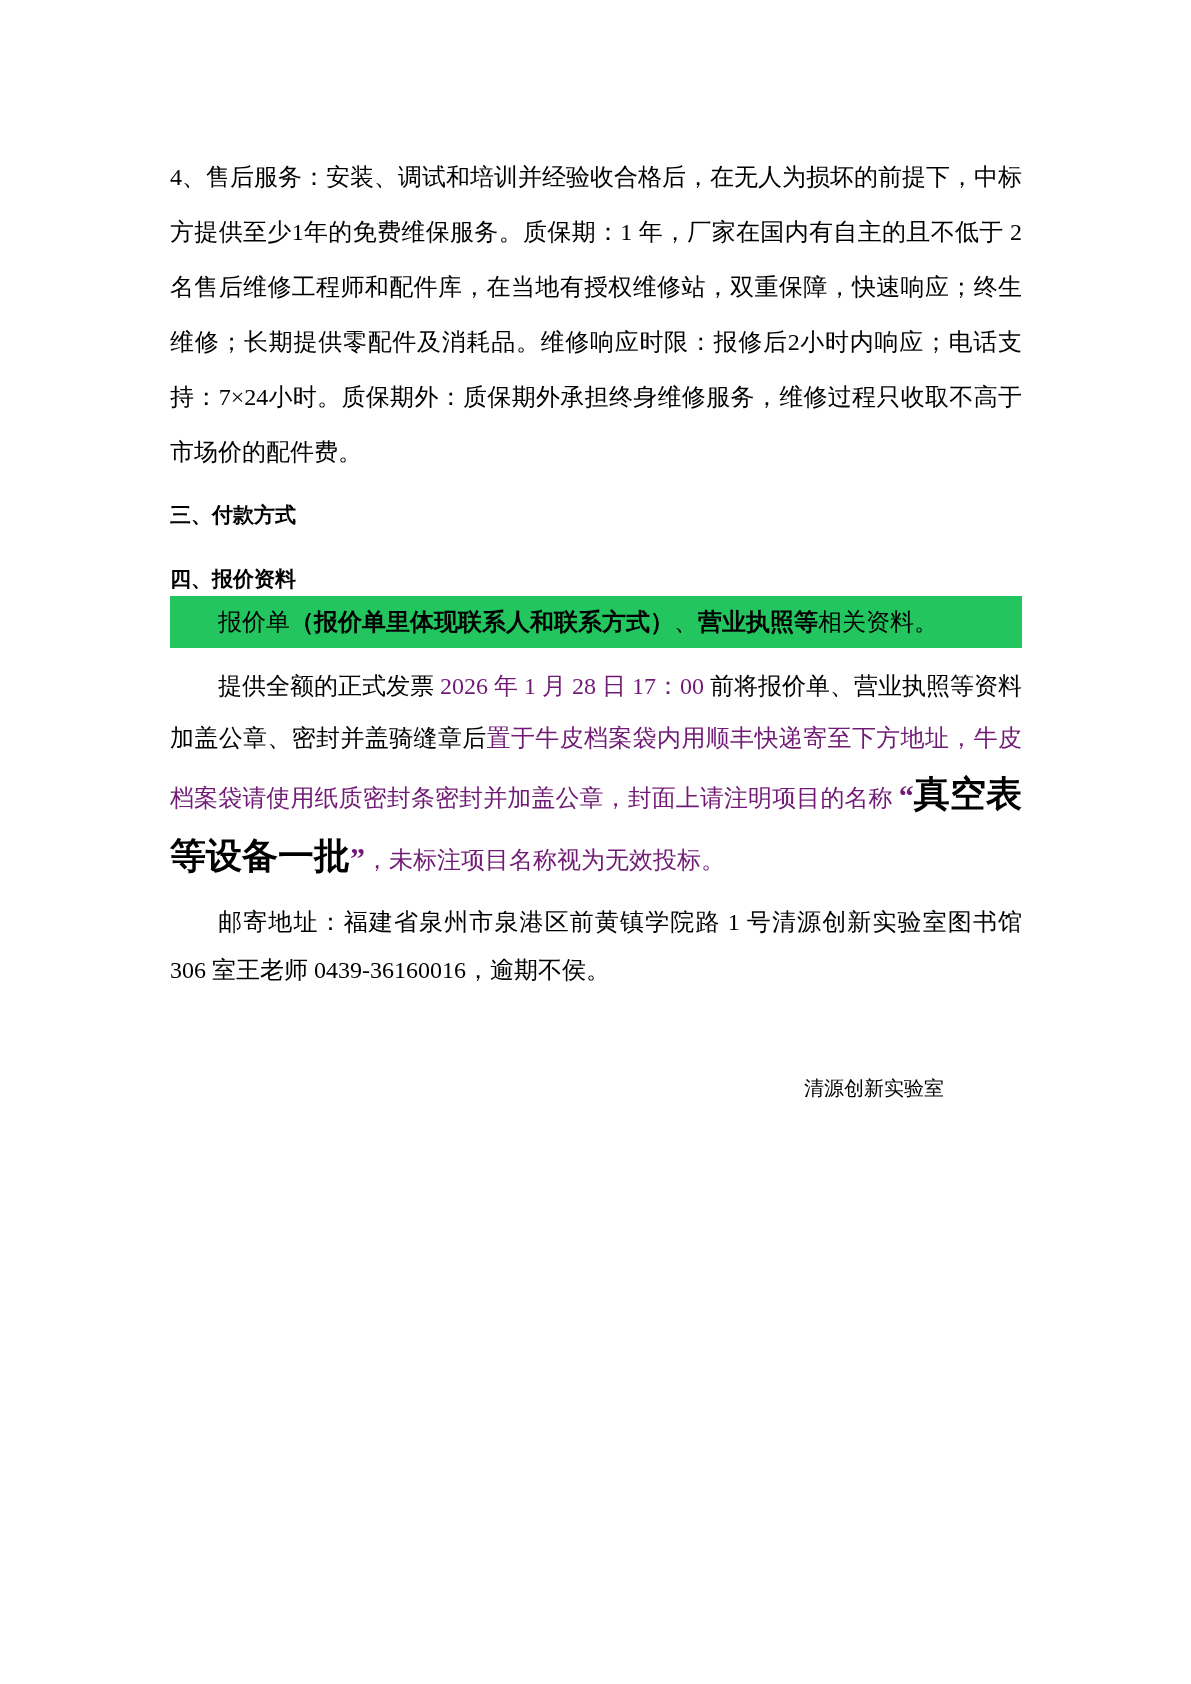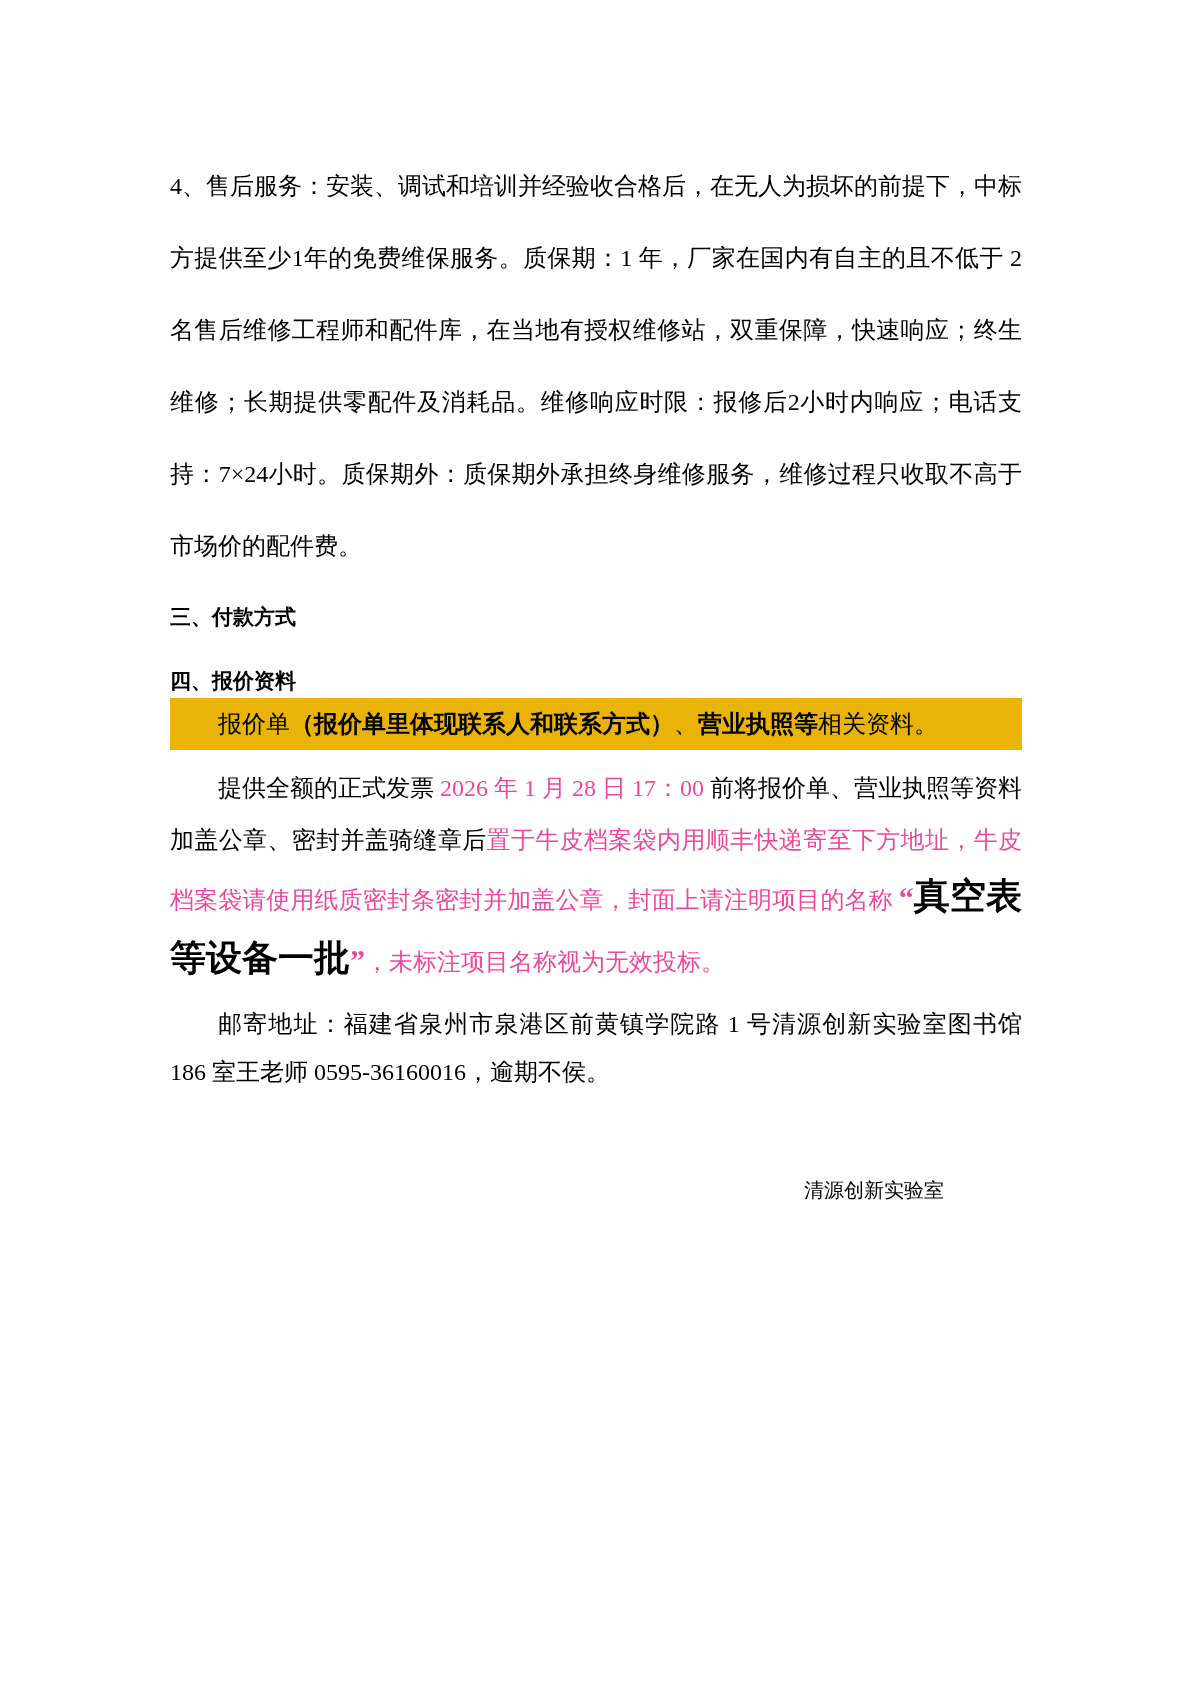--- a/index.html
+++ b/index.html
@@ -15,39 +15,39 @@
   }
   .content {
     box-sizing: border-box;
     padding: 150px 169px 0 170px;
   }
   p { margin: 0; }
   .body-text {
     font-size: 24px;
     text-align: justify;
   }
-  .p1 { line-height: 72px; }
+  .p1 { line-height: 55px; }
   .heading {
     font-size: 21px;
     font-weight: bold;
     line-height: 34px;
   }
   .h3 { margin-top: 18px; }
   .h4 { margin-top: 30px; }
   .p2 { line-height: 45px; margin-top: 12px; }
   .p3 {
     line-height: 52px;
     margin-top: 0px;
     text-indent: 2em;
-    background: #eab308;
+    background: #22c55e;
   }
   .p4 { line-height: 52px; margin-top: 12px; text-indent: 2em; }
   .p5 { line-height: 48px; margin-top: 10px; text-indent: 2em; }
   .b { font-weight: bold; }
-  .r { color: #ec4899; }
+  .r { color: #701a75; }
   .big {
     font-size: 36px;
     font-weight: bold;
     line-height: 60px;
     color: #000000;
   }
   .bigquote {
     font-size: 30px;
     font-weight: bold;
     line-height: 60px;
@@ -71,20 +71,20 @@
 
     <p class="heading h3">三、付款方式</p>
 
 
     <p class="heading h4">四、报价资料</p>
 
     <p class="body-text p3"><span>报价单</span><span class="b">（报价单里体现联系人和联系方式）</span><span>、</span><span class="b">营业执照等</span><span>相关资料。</span></p>
 
     <p class="body-text p4"><span>提供全额的正式发票 </span><span class="r">2026 年 1 月 28 日 17：00</span><span> 前将报价单、营业执照等资料加盖公章、密封并盖骑缝章后</span><span class="r">置于牛皮档案袋内用顺丰快递寄至下方地址，牛皮档案袋请使用纸质密封条密封并加盖公章，封面上请注明项目的名称 </span><span class="r bigquote">“</span><span class="big">真空表等设备一批</span><span class="r bigquote">”</span><span class="r">，未标注项目名称视为无效投标。</span></p>
 
-    <p class="body-text p5">邮寄地址：福建省泉州市泉港区前黄镇学院路 1 号清源创新实验室图书馆 186 室王老师 0595-36160016，逾期不侯。</p>
+    <p class="body-text p5">邮寄地址：福建省泉州市泉港区前黄镇学院路 1 号清源创新实验室图书馆 306 室王老师 0439-36160016，逾期不侯。</p>
 
     <div class="signature">
       <p>清源创新实验室</p>
     </div>
 
   </div>
 </div>
 
 </body></html>

